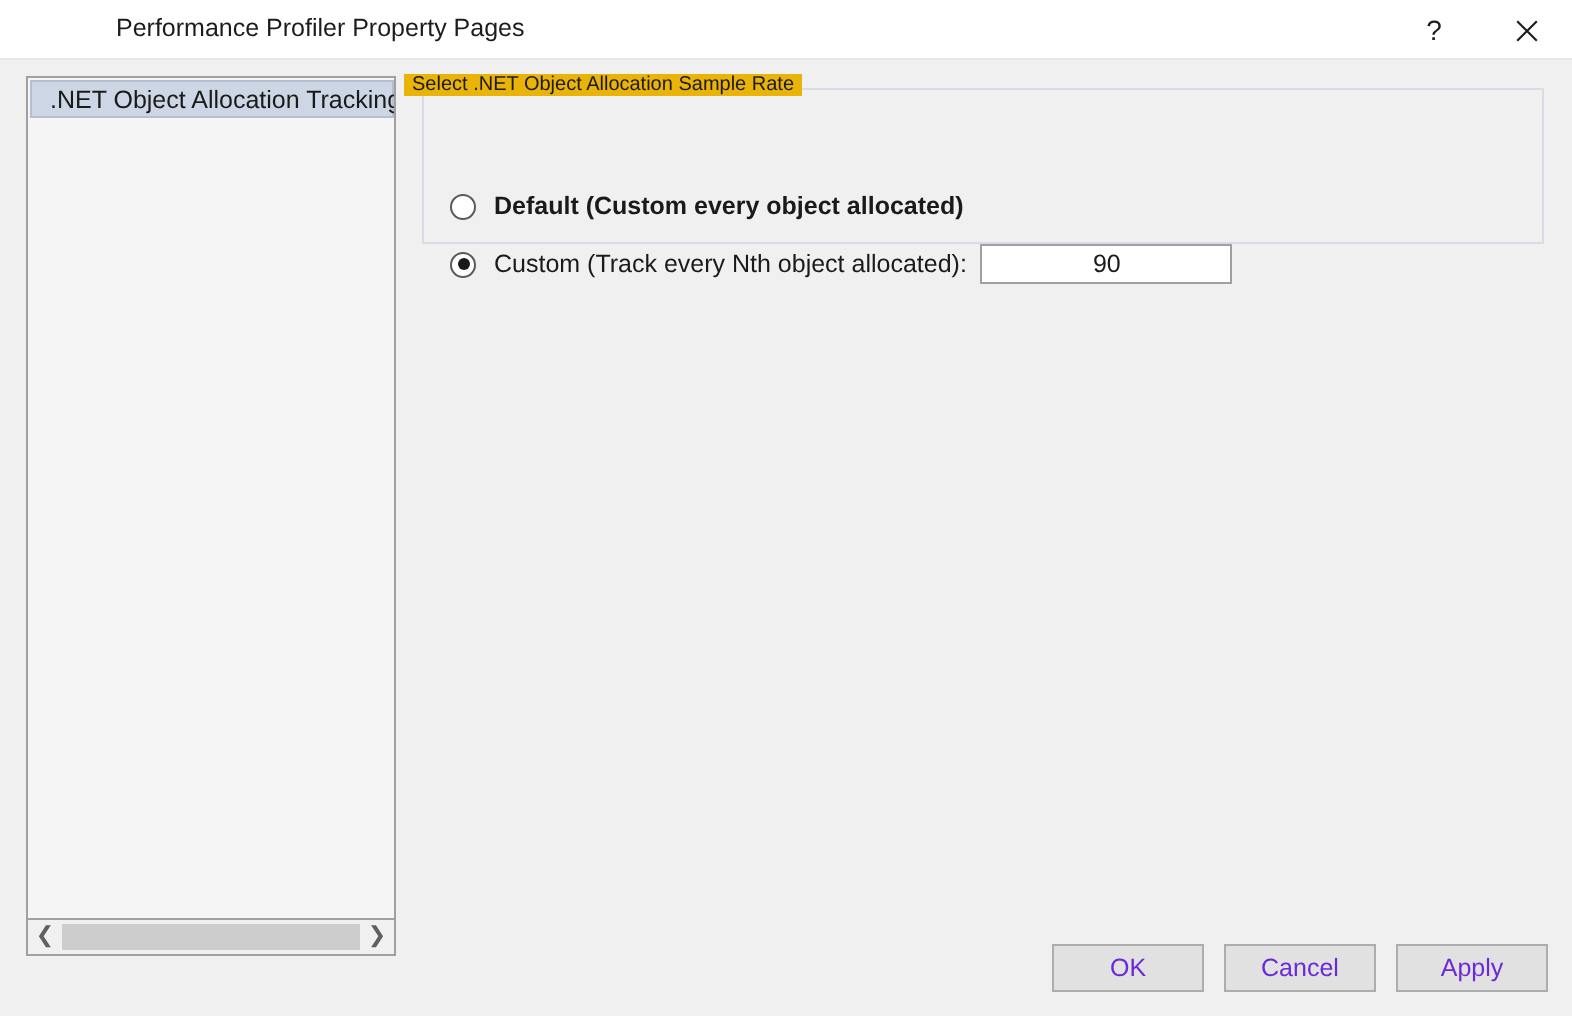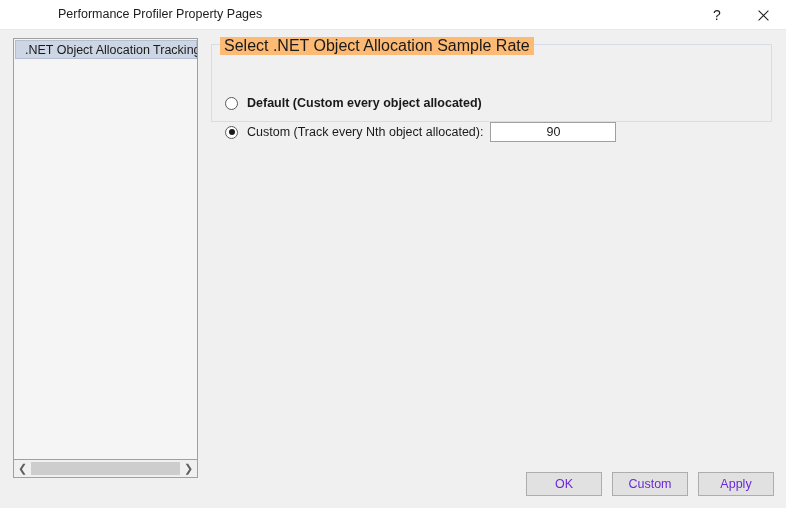--- a/index.html
+++ b/index.html
@@ -142,25 +142,25 @@
     position: absolute;
     left: 211px;
     top: 14px;
     width: 561px;
     height: 78px;
     border: 1px solid #d6dde5;
     box-sizing: border-box;
   }
   .groupbox-title {
     position: absolute;
-    left: 220px;
+    left: 202px;
     top: 7px;
-    background: #fdba74;
+    background: #eab308;
     padding: 0 4px;
-    font-size: 16px;
+    font-size: 10px;
     color: #1a1a1a;
     white-space: nowrap;
   }
 
   
   .radio-row {
     position: absolute;
     display: flex;
     align-items: center;
     white-space: nowrap;
@@ -272,15 +272,15 @@
     <span class="radio-label bold">Default (Custom every object allocated)</span>
   </div>
 
   <div class="radio-row row-custom">
     <span class="radio-mark checked"></span>
     <span class="radio-label">Custom (Track every Nth object allocated):</span>
     <input class="sample-input" type="text" value="90" style="">
   </div>
 
   <button class="footer-btn btn-ok">OK</button>
-  <button class="footer-btn btn-cancel">Custom</button>
+  <button class="footer-btn btn-cancel">Cancel</button>
   <button class="footer-btn btn-apply">Apply</button>
 </div>
 
 </body></html>

